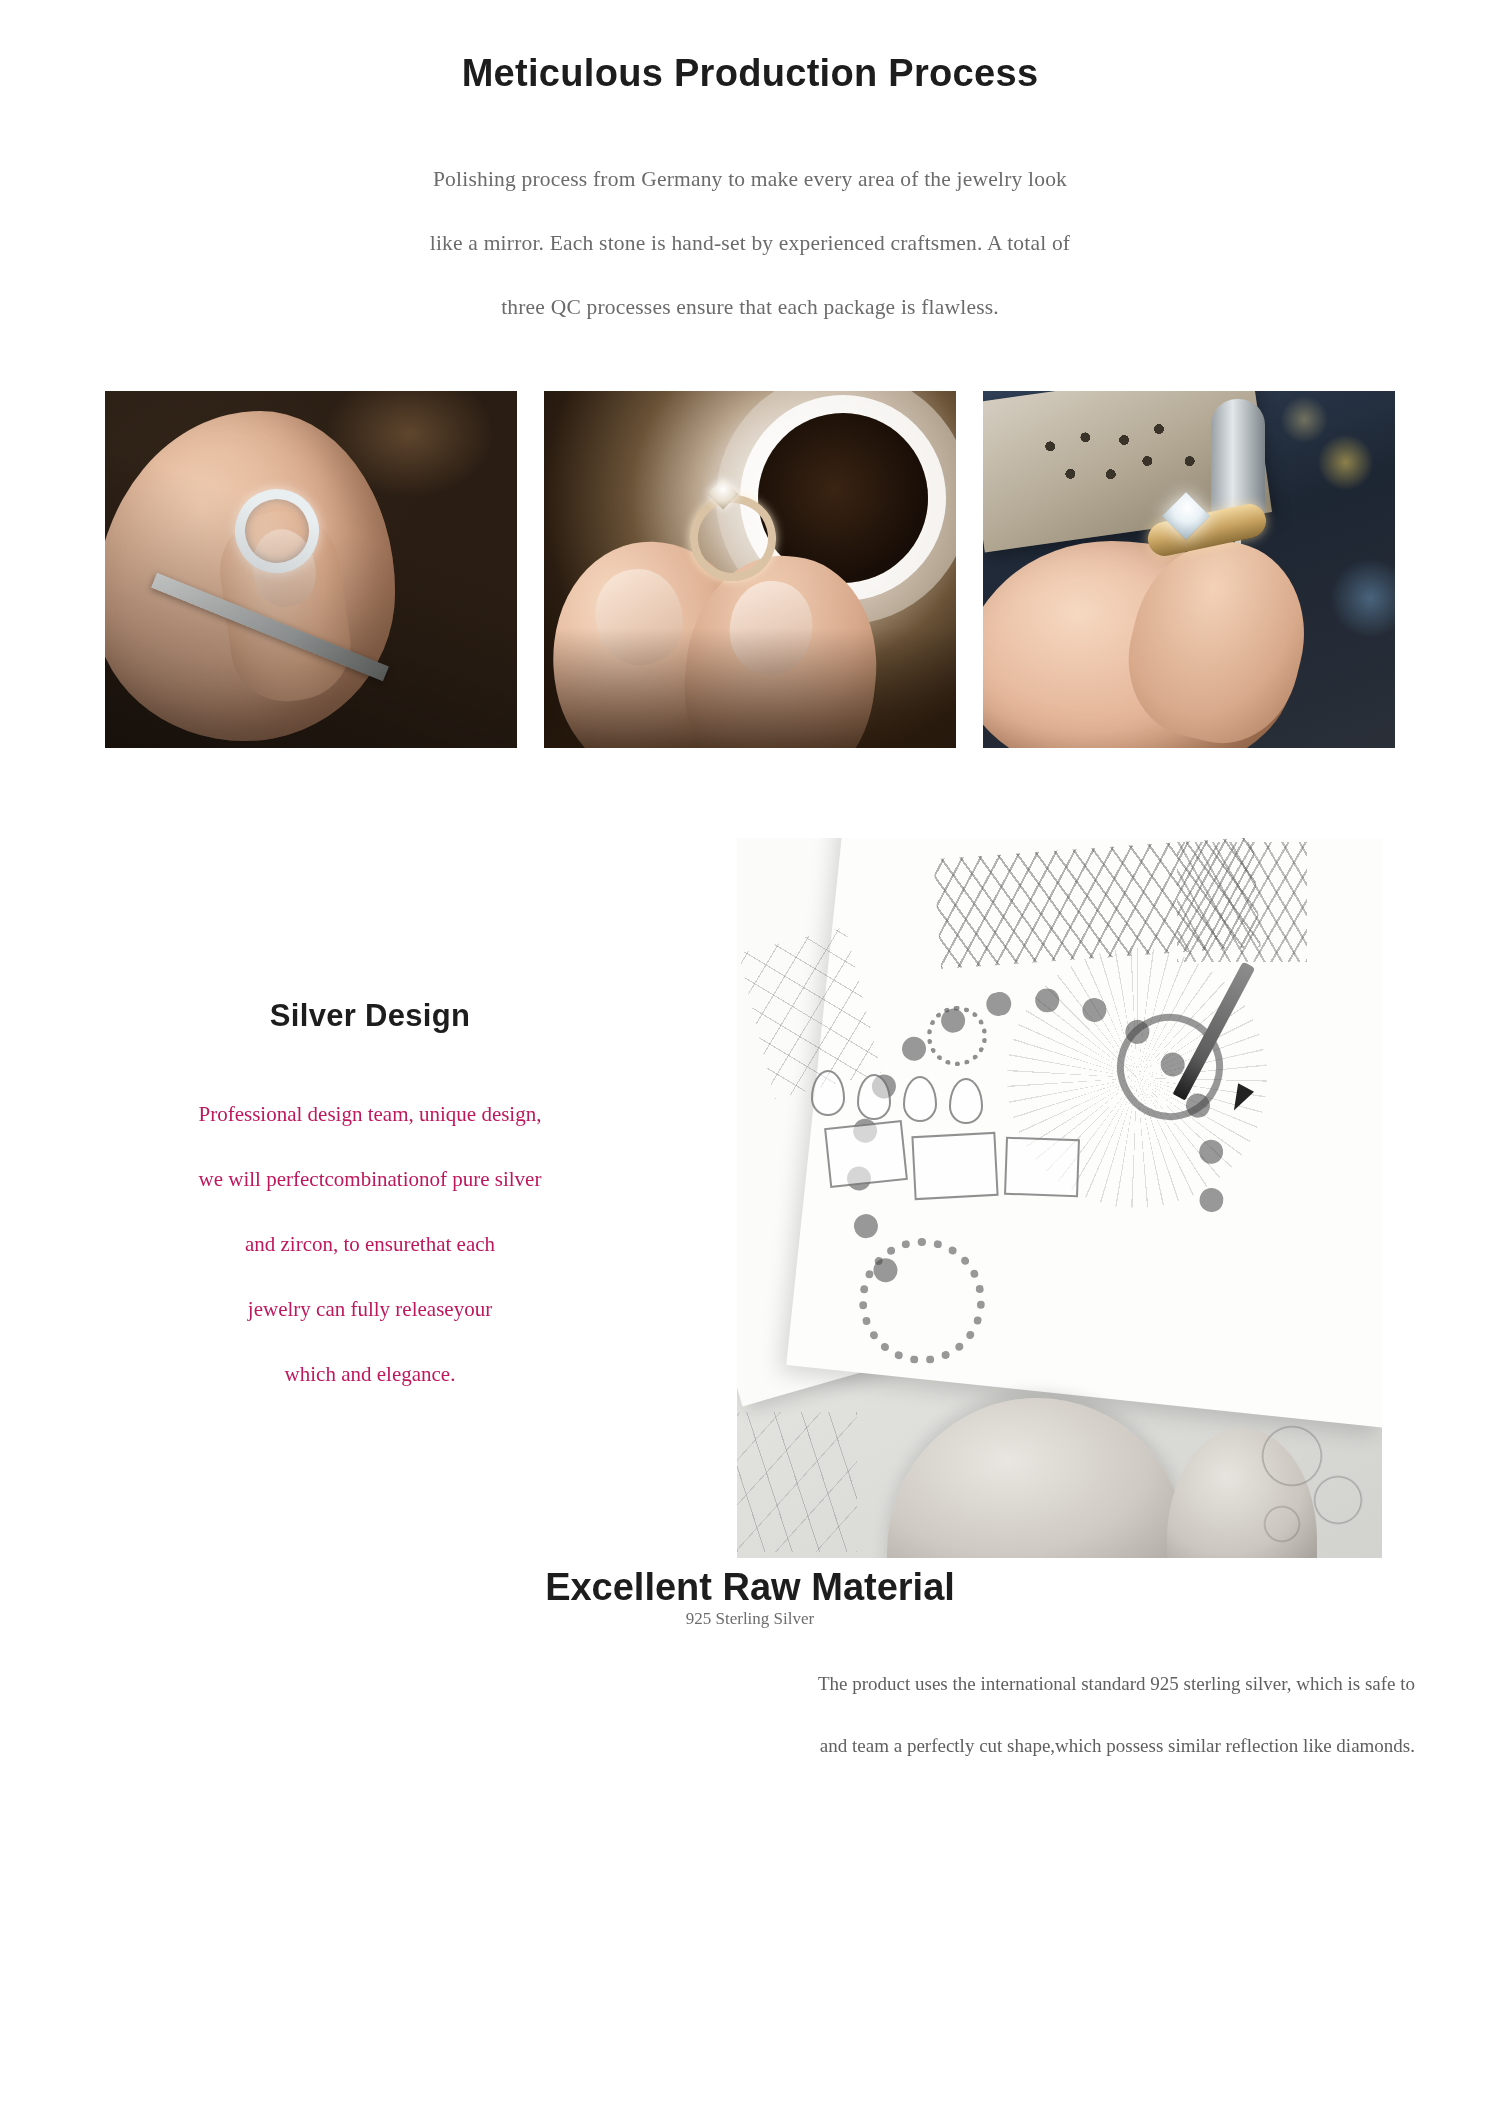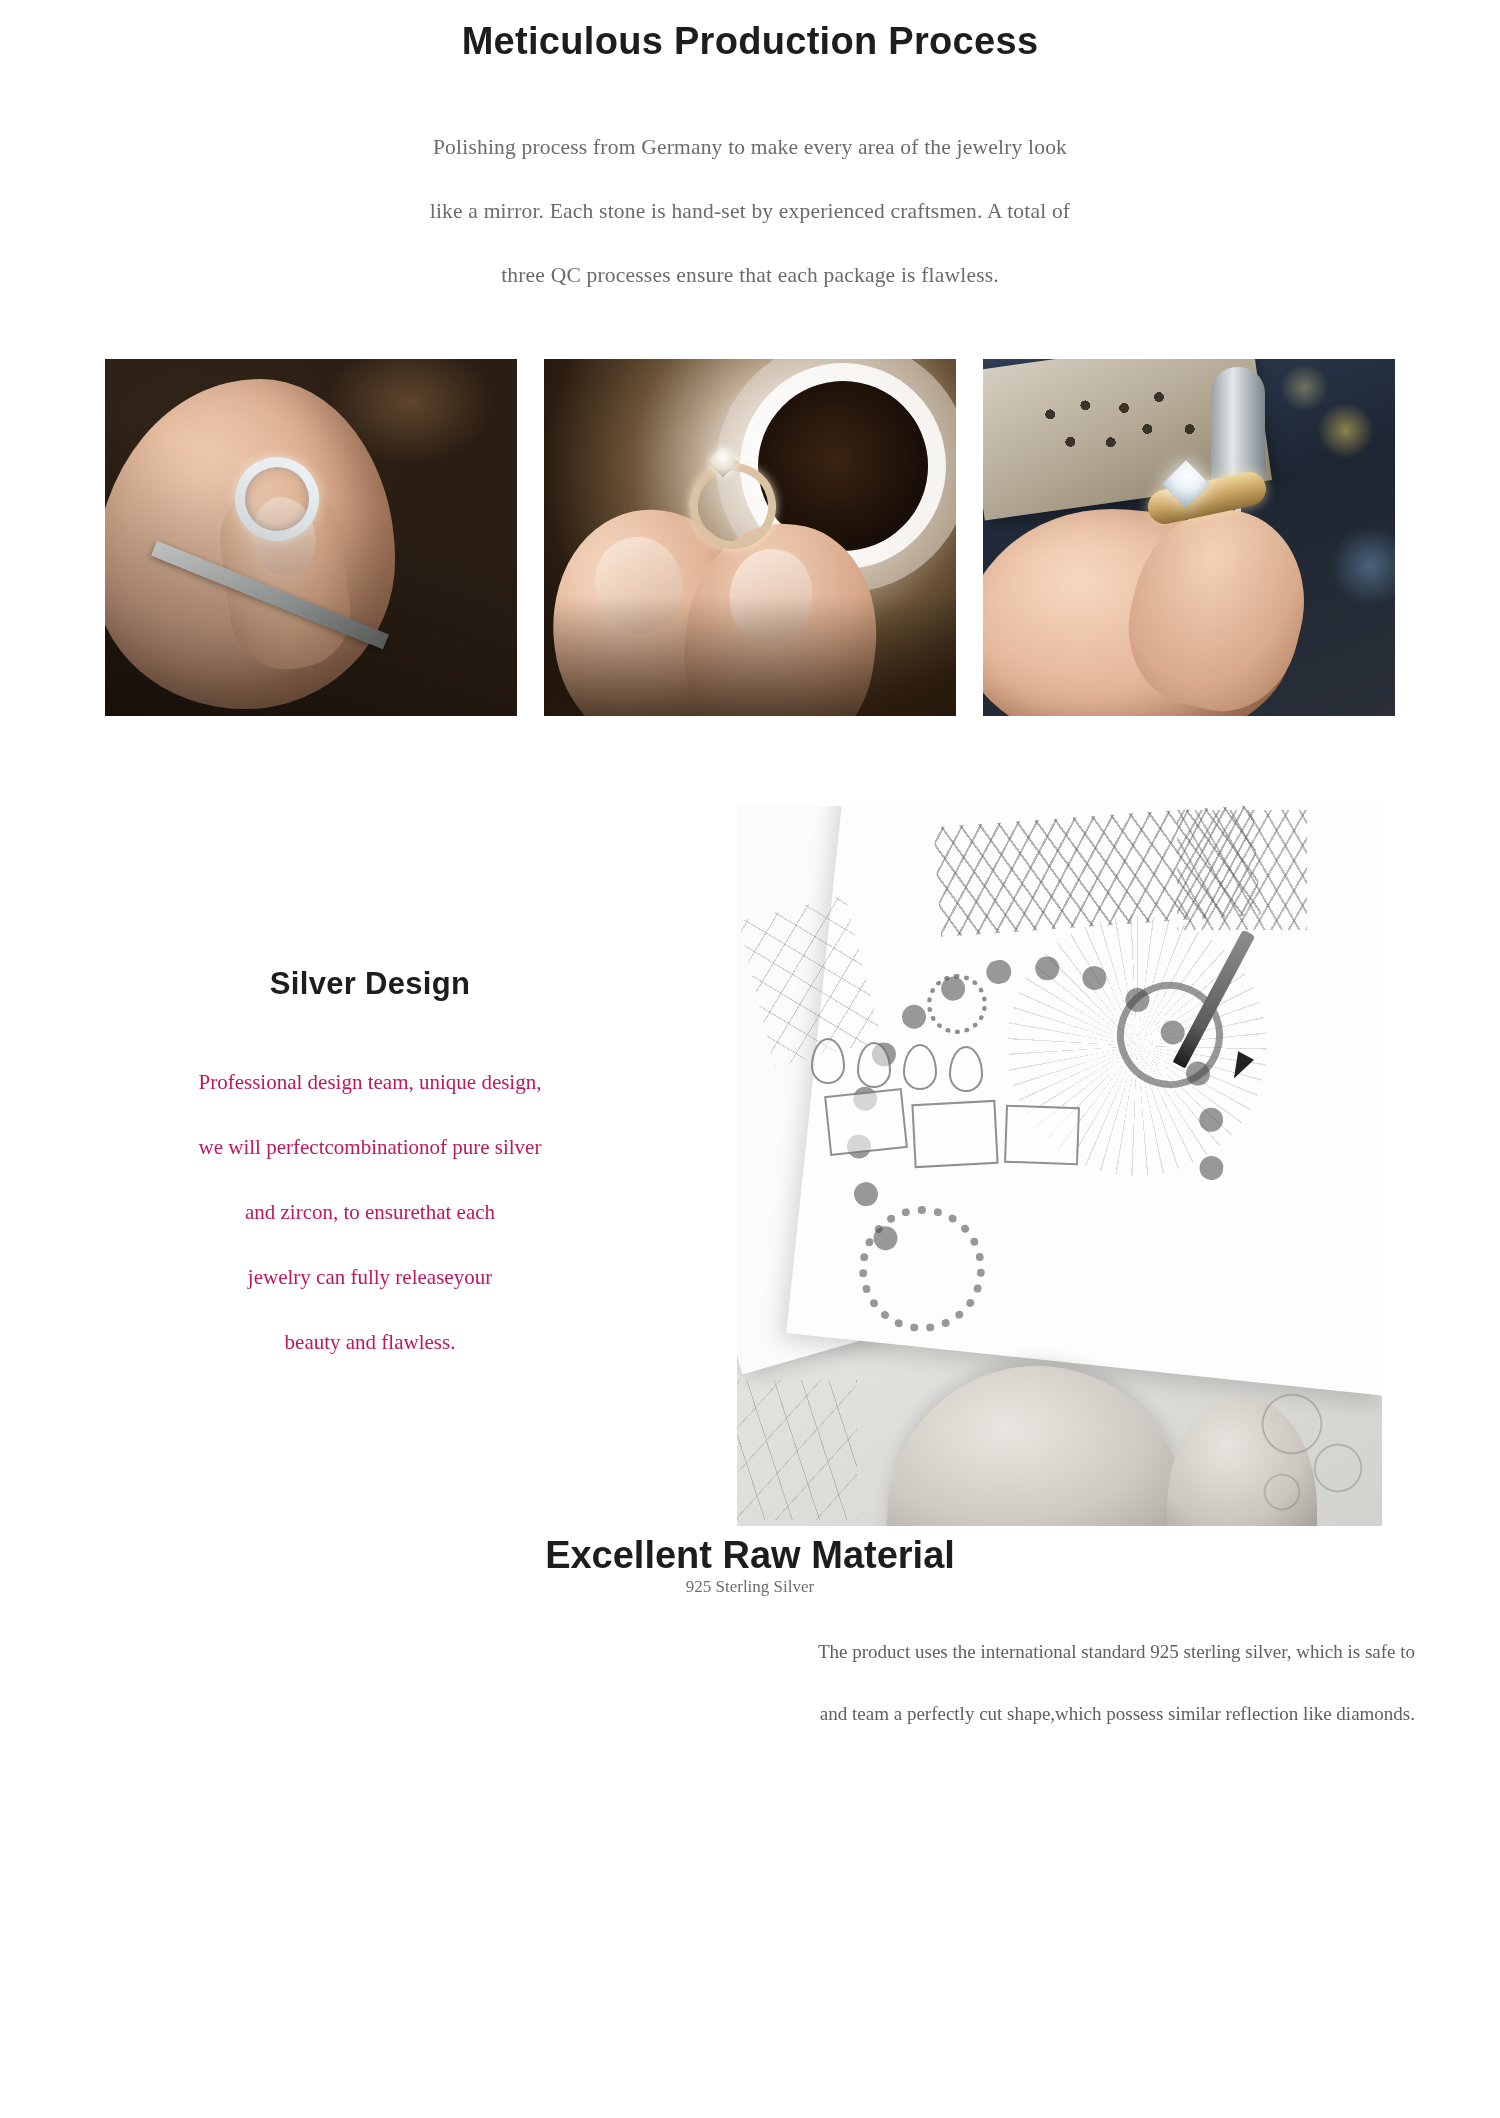--- a/index.html
+++ b/index.html
@@ -17,21 +17,21 @@
   .page {
     width: 1500px;
     min-height: 2118px;
     position: relative;
     background: #fff;
     overflow: hidden;
   }
 
   
   .section-1 {
-    padding-top: 20px;
+    padding-top: 52px;
   }
   .title-main {
     text-align: center;
     font-size: 38px;
     font-weight: 600;
     letter-spacing: 0.3px;
     color: #1d1d1d;
     font-family: "Liberation Sans", sans-serif;
     margin: 0;
   }
@@ -489,21 +489,21 @@
   </section>
 
   <section class="section-2">
     <div class="design-text">
       <h2 class="title-sub">Silver Design</h2>
       <div class="paragraph-left">
         <div>Professional design team, unique design,</div>
         <div>we will perfectcombinationof pure silver</div>
         <div>and zircon, to ensurethat each</div>
         <div>jewelry can fully releaseyour</div>
-        <div>beauty and flawless.</div>
+        <div>which and elegance.</div>
       </div>
     </div>
 
     <div class="sketch">
       <div class="paper-a"></div>
       <div class="paper-b"></div>
       <div class="tile"></div>
       <div class="lattice"></div>
       <div class="lattice2"></div>
       <div class="burst"></div>

